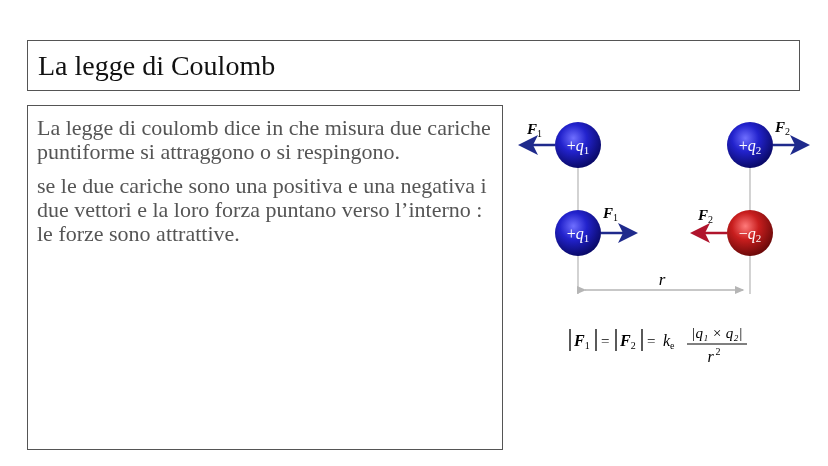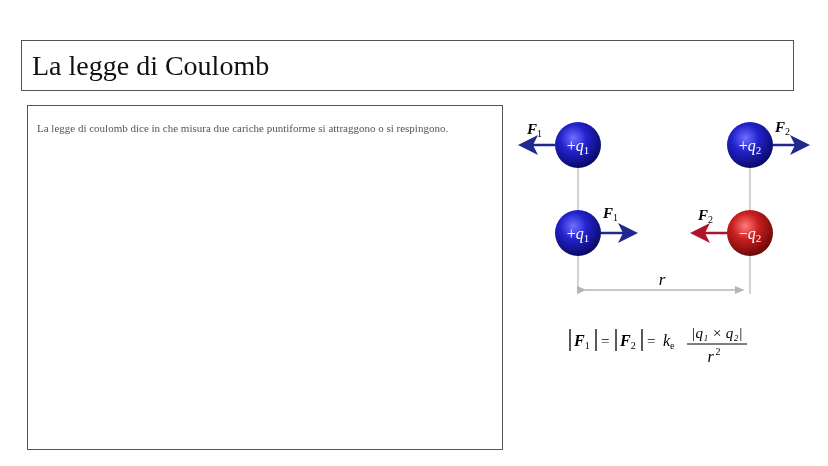--- a/index.html
+++ b/index.html
@@ -1,37 +1,38 @@
 <!DOCTYPE html>
 <html><head>
   <meta charset="utf-8">
   <style>
     html, body { margin: 0; padding: 0; background: #ffffff; }
     body { width: 828px; height: 466px; position: relative; overflow: hidden;
            font-family: "Liberation Serif", "DejaVu Serif", serif; color: #000; }
-    .title-box { position: absolute; left: 21px; top: 40px; width: 773px; height: 51px;
+    .title-box { position: absolute; left: 27px; top: 40px; width: 773px; height: 51px;
                  border: 1px solid #555; box-sizing: border-box; }
     .title-box h1 { margin: 0; position: absolute; left: 10px; top: 9px;
                     font-weight: normal; font-size: 28px; line-height: 32px; color: #111; }
     .content-box { position: absolute; left: 27px; top: 105px; width: 476px; height: 345px;
                    border: 1px solid #555; box-sizing: border-box; padding: 10px 10px 0 9px; }
-    .content-box p { margin: 0 0 10px 0; font-size: 11px; line-height: 24px; color: #555; }
+    .content-box p { margin: 0 0 10px 0; font-size: 22px; line-height: 24px; color: #555; }
     .figure { position: absolute; left: 505px; top: 100px; width: 323px; height: 300px; }
     .figure svg { position: absolute; left: 0; top: 0; }
     .fig-label { font-family: "Liberation Serif", "DejaVu Serif", serif; }
   </style>
 </head>
 <body>
 
 <div class="title-box">
   <h1>La legge di Coulomb</h1>
 </div>
 
 <div class="content-box">
   <p>La legge di coulomb dice in che misura due cariche puntiforme si attraggono o si respingono.</p>
+  <p>se le due cariche sono una positiva e una negativa i due vettori e la loro forza puntano verso l’interno : le forze sono attrattive.</p>
 </div>
 
 <div class="figure">
   <svg width="323" height="300" viewBox="0 0 323 300" xmlns="http://www.w3.org/2000/svg">
     <defs>
       <radialGradient id="blueBall" cx="40%" cy="35%" r="65%">
         <stop offset="0%" stop-color="#6f6fff"></stop>
         <stop offset="45%" stop-color="#2222cc"></stop>
         <stop offset="100%" stop-color="#0a0a6a"></stop>
       </radialGradient>

